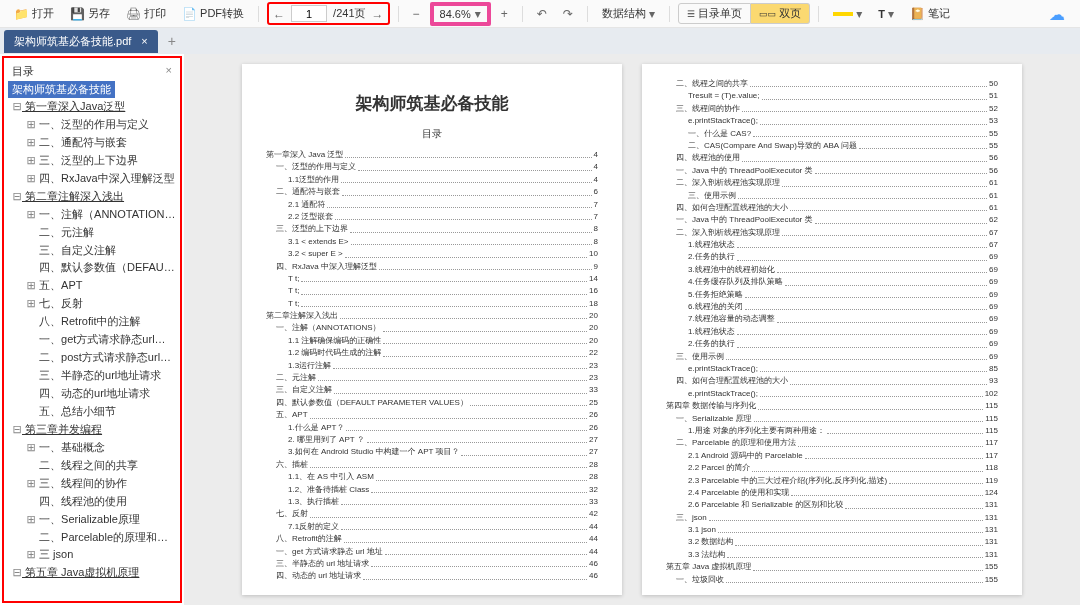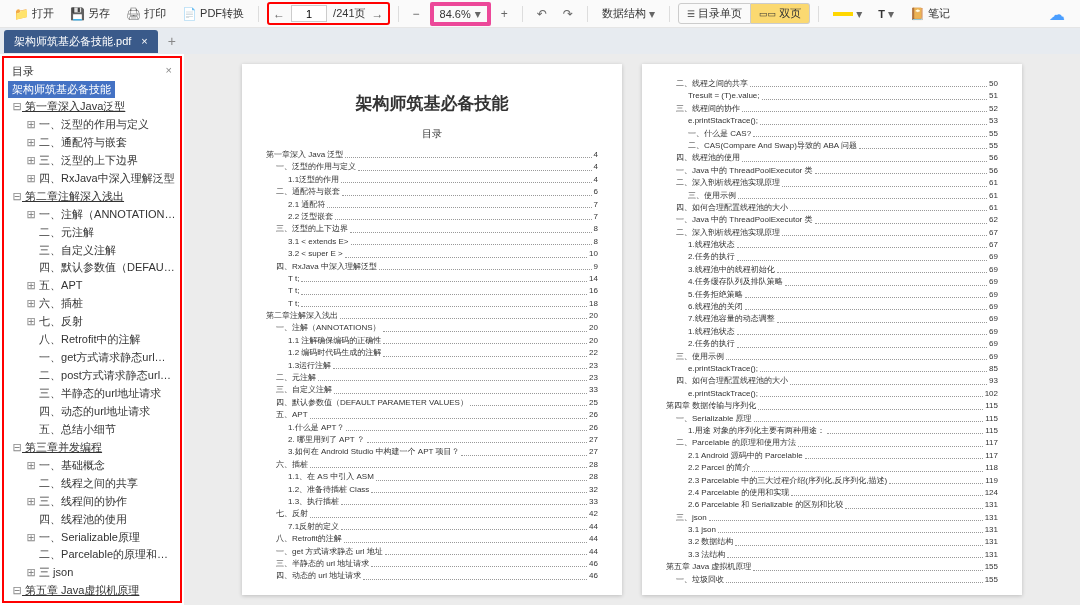--- a/index.html
+++ b/index.html
@@ -134,21 +134,20 @@
         <div class="toc-item l1"><span class="exp">⊞</span> 一、泛型的作用与定义</div>
         <div class="toc-item l1"><span class="exp">⊞</span> 二、通配符与嵌套</div>
         <div class="toc-item l1"><span class="exp">⊞</span> 三、泛型的上下边界</div>
         <div class="toc-item l1"><span class="exp">⊞</span> 四、RxJava中深入理解泛型</div>
         <div class="toc-item l0"><span class="exp">⊟</span> 第二章注解深入浅出</div>
         <div class="toc-item l1"><span class="exp">⊞</span> 一、注解（ANNOTATIONS）</div>
         <div class="toc-item l1"><span class="exp"></span> 二、元注解</div>
         <div class="toc-item l1"><span class="exp"></span> 三、自定义注解</div>
         <div class="toc-item l1"><span class="exp"></span> 四、默认参数值（DEFAULT PARAMET</div>
         <div class="toc-item l1"><span class="exp">⊞</span> 五、APT</div>
-        <div class="toc-item l1"><span class="exp">⊞</span> 六、插桩</div>
         <div class="toc-item l1"><span class="exp">⊞</span> 七、反射</div>
         <div class="toc-item l1"><span class="exp"></span> 八、Retrofit中的注解</div>
         <div class="toc-item l1"><span class="exp"></span> 一、get方式请求静态url地址</div>
         <div class="toc-item l1"><span class="exp"></span> 二、post方式请求静态url地址</div>
         <div class="toc-item l1"><span class="exp"></span> 三、半静态的url地址请求</div>
         <div class="toc-item l1"><span class="exp"></span> 四、动态的url地址请求</div>
         <div class="toc-item l1"><span class="exp"></span> 五、总结小细节</div>
         <div class="toc-item l0"><span class="exp">⊟</span> 第三章并发编程</div>
         <div class="toc-item l1"><span class="exp">⊞</span> 一、基础概念</div>
         <div class="toc-item l1"><span class="exp"></span> 二、线程之间的共享</div>

